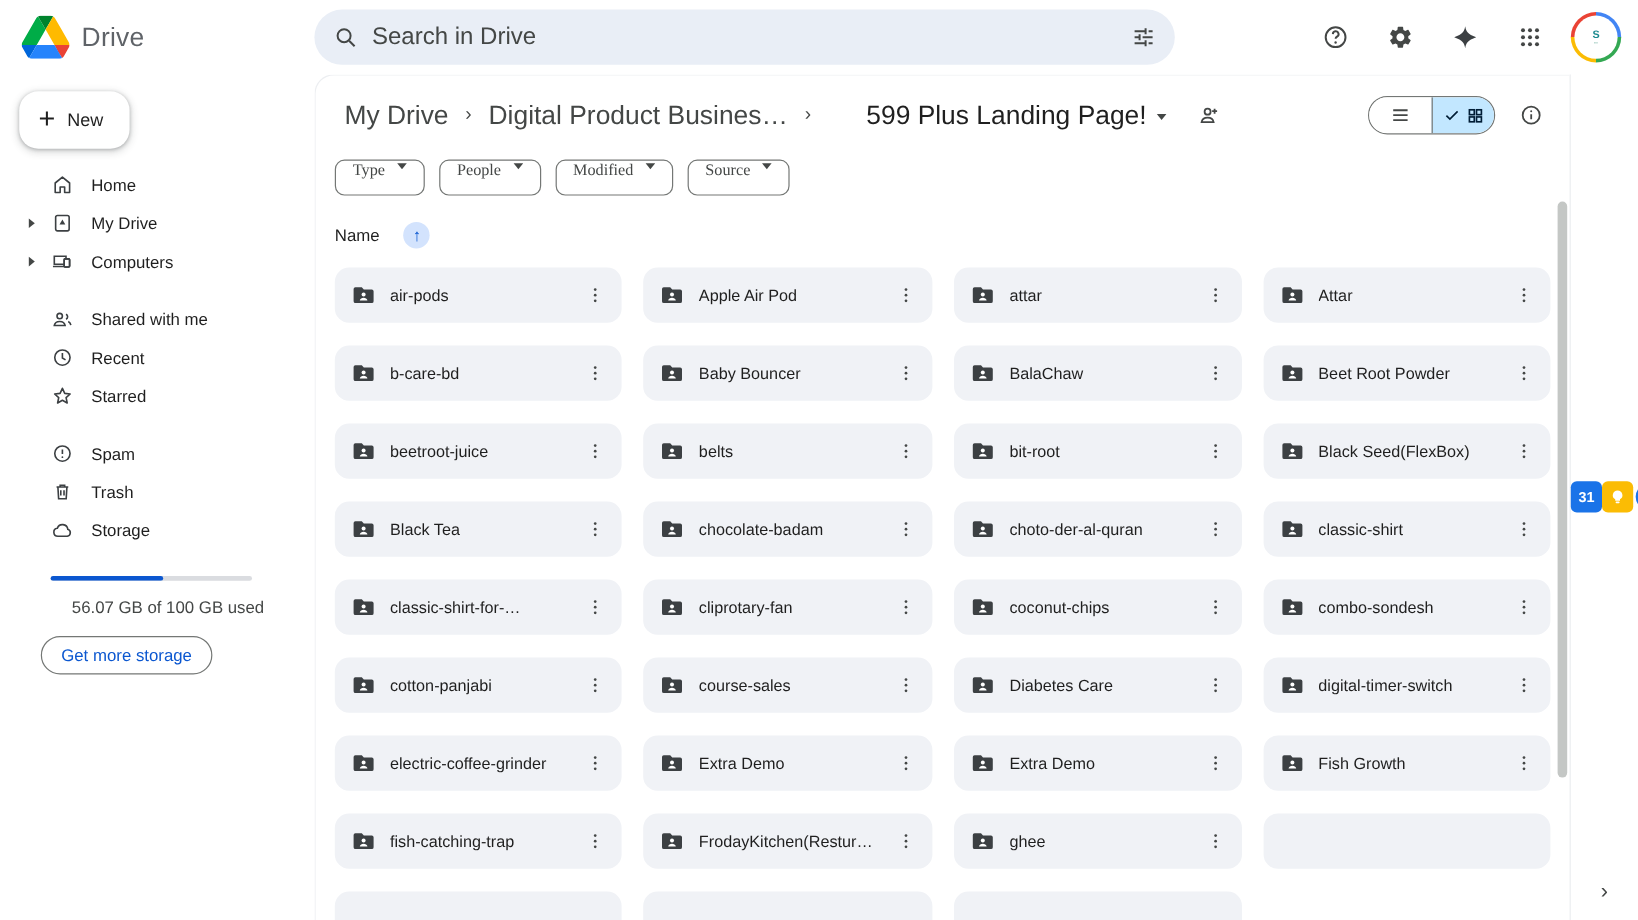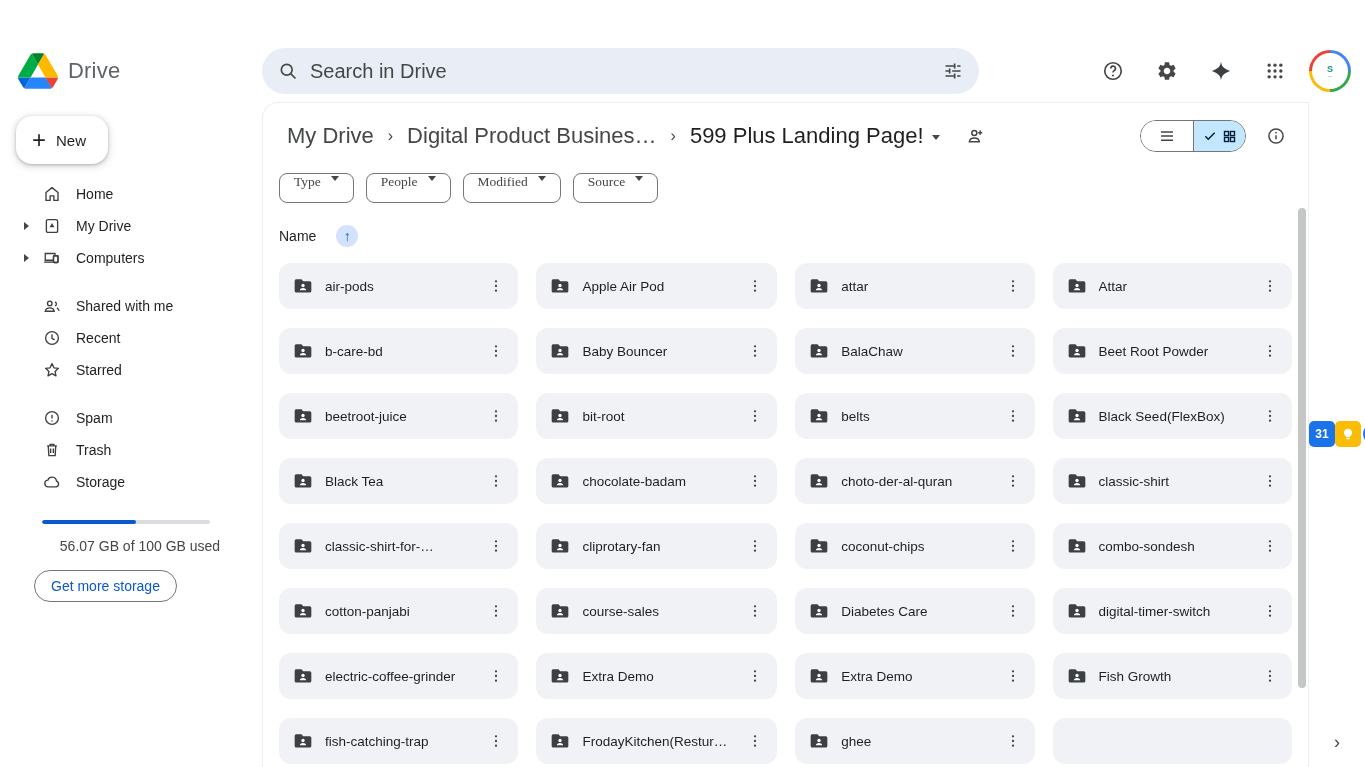--- a/index.html
+++ b/index.html
@@ -1,21 +1,21 @@
 <!DOCTYPE html>
 <html><head>
 <meta charset="utf-8">
 <style>
   * { margin:0; padding:0; box-sizing:border-box; }
   html,body { width:1365px; height:767px; overflow:hidden; background:#fff;
     font-family:"Liberation Sans", sans-serif; color:#1f1f1f; }
   .app { display:flex; flex-direction:column; width:1365px; height:767px; }
 
   
-  .header { display:flex; align-items:center; height:62px; flex:0 0 62px; background:#fff;margin-top:40px; }
+  .header { display:flex; align-items:center; height:62px; flex:0 0 62px; background:#fff; }
   .logo-box { width:262px; display:flex; align-items:center; padding-left:18px; gap:10px; flex:0 0 262px; }
   .logo-box svg { width:40px; height:36px; }
   .app-name { font-size:22px; color:#5f6368; letter-spacing:.2px; }
   .search { display:flex; align-items:center; width:717px; height:46px; background:#E9EEF6;
     border-radius:24px; padding:0 16px; gap:12px; }
   .search input { border:none; outline:none; background:transparent; flex:1; font-size:20px;
     color:#1f1f1f; font-family:"Liberation Sans", sans-serif; }
   .search input::placeholder { color:#444746; }
   .hdr-icons { margin-left:auto; display:flex; align-items:center; gap:14px; padding-right:14px; }
   .icon-btn { width:40px; height:40px; border:none; background:transparent; border-radius:50%;
@@ -48,21 +48,21 @@
   .usage { margin-top:14px; font-size:14px; color:#444746;text-align:center; }
   .get-more { margin:16px 0 0 -8px; height:32px; padding:0 16px; border:1px solid #747775;
     border-radius:16px; background:#fff; color:#0b57d0; font-size:14px; font-weight:500; cursor:pointer;
     font-family:"Liberation Sans",sans-serif; }
 
   
   .main { position:relative; flex:1; background:#fff; border:1px solid #eceef1; border-right:none;
     border-bottom:none; border-top-left-radius:16px; overflow:hidden; }
   .crumb-row { display:flex; align-items:center; padding:16px 16px 0 16px; gap:4px; }
   .crumb { font-size:22px; color:#444746; padding:4px 8px; border-radius:8px; cursor:pointer; white-space:nowrap; }
-  .crumb.current { color:#1f1f1f; display:flex; align-items:center; gap:8px; }
+  .crumb.current { color:#1f1f1f; display:flex; align-items:center; gap:8px;margin-left:32px; }
   .crumb-sep { color:#444746; font-size:16px; padding:0 2px; }
   .dd-caret { width:0; height:0; border-top:5px solid #444746; border-left:4.5px solid transparent;
     border-right:4.5px solid transparent; margin-top:3px; }
   .members-ico { margin-left:14px; color:#444746; display:flex; cursor:pointer; }
   .crumb-right { margin-left:auto; display:flex; align-items:center; gap:14px; }
   .seg { display:flex; height:32px; border:1px solid #747775; border-radius:16px; overflow:hidden; }
   .seg-btn { display:flex; align-items:center; justify-content:center; gap:5px; width:52px;
     background:#fff; border:none; cursor:pointer; color:#444746; }
   .seg-btn.selected { background:#C2E7FF; color:#001d35; border-left:1px solid #747775; }
   .chips-row { display:flex; gap:12px; padding:20px 16px 0 16px; }
@@ -518,39 +518,39 @@
   </div>
 
   <div class="card">
     <span class="f-icon">
       <svg width="20" height="20" viewBox="0 0 24 24" fill="#3c4043">
         <path d="M10.2 4l2 2.2H20A1.9 1.9 0 0 1 22 8v10a1.9 1.9 0 0 1-2 1.9H4A1.9 1.9 0 0 1 2 18V5.9A1.9 1.9 0 0 1 4 4z"></path>
         <circle cx="12" cy="11.4" r="2" fill="#fff"></circle>
         <path d="M8.2 17.2c.2-1.9 2.1-2.7 3.8-2.7s3.6.8 3.8 2.7z" fill="#fff"></path>
       </svg>
     </span>
+    <span class="f-name">belts</span>
+    <button class="dots">
+      <svg width="16" height="16" viewBox="0 0 24 24" fill="#444746">
+        <circle cx="12" cy="5" r="1.7"></circle>
+                <circle cx="12" cy="12" r="1.7"></circle>
+                <circle cx="12" cy="19" r="1.7"></circle>
+      </svg>
+    </button>
+  </div>
+
+  <div class="card">
+    <span class="f-icon">
+      <svg width="20" height="20" viewBox="0 0 24 24" fill="#3c4043">
+        <path d="M10.2 4l2 2.2H20A1.9 1.9 0 0 1 22 8v10a1.9 1.9 0 0 1-2 1.9H4A1.9 1.9 0 0 1 2 18V5.9A1.9 1.9 0 0 1 4 4z"></path>
+        <circle cx="12" cy="11.4" r="2" fill="#fff"></circle>
+        <path d="M8.2 17.2c.2-1.9 2.1-2.7 3.8-2.7s3.6.8 3.8 2.7z" fill="#fff"></path>
+      </svg>
+    </span>
     <span class="f-name">bit-root</span>
-    <button class="dots">
-      <svg width="16" height="16" viewBox="0 0 24 24" fill="#444746">
-        <circle cx="12" cy="5" r="1.7"></circle>
-                <circle cx="12" cy="12" r="1.7"></circle>
-                <circle cx="12" cy="19" r="1.7"></circle>
-      </svg>
-    </button>
-  </div>
-
-  <div class="card">
-    <span class="f-icon">
-      <svg width="20" height="20" viewBox="0 0 24 24" fill="#3c4043">
-        <path d="M10.2 4l2 2.2H20A1.9 1.9 0 0 1 22 8v10a1.9 1.9 0 0 1-2 1.9H4A1.9 1.9 0 0 1 2 18V5.9A1.9 1.9 0 0 1 4 4z"></path>
-        <circle cx="12" cy="11.4" r="2" fill="#fff"></circle>
-        <path d="M8.2 17.2c.2-1.9 2.1-2.7 3.8-2.7s3.6.8 3.8 2.7z" fill="#fff"></path>
-      </svg>
-    </span>
-    <span class="f-name">belts</span>
     <button class="dots">
       <svg width="16" height="16" viewBox="0 0 24 24" fill="#444746">
         <circle cx="12" cy="5" r="1.7"></circle>
                 <circle cx="12" cy="12" r="1.7"></circle>
                 <circle cx="12" cy="19" r="1.7"></circle>
       </svg>
     </button>
   </div>
 
   <div class="card">

